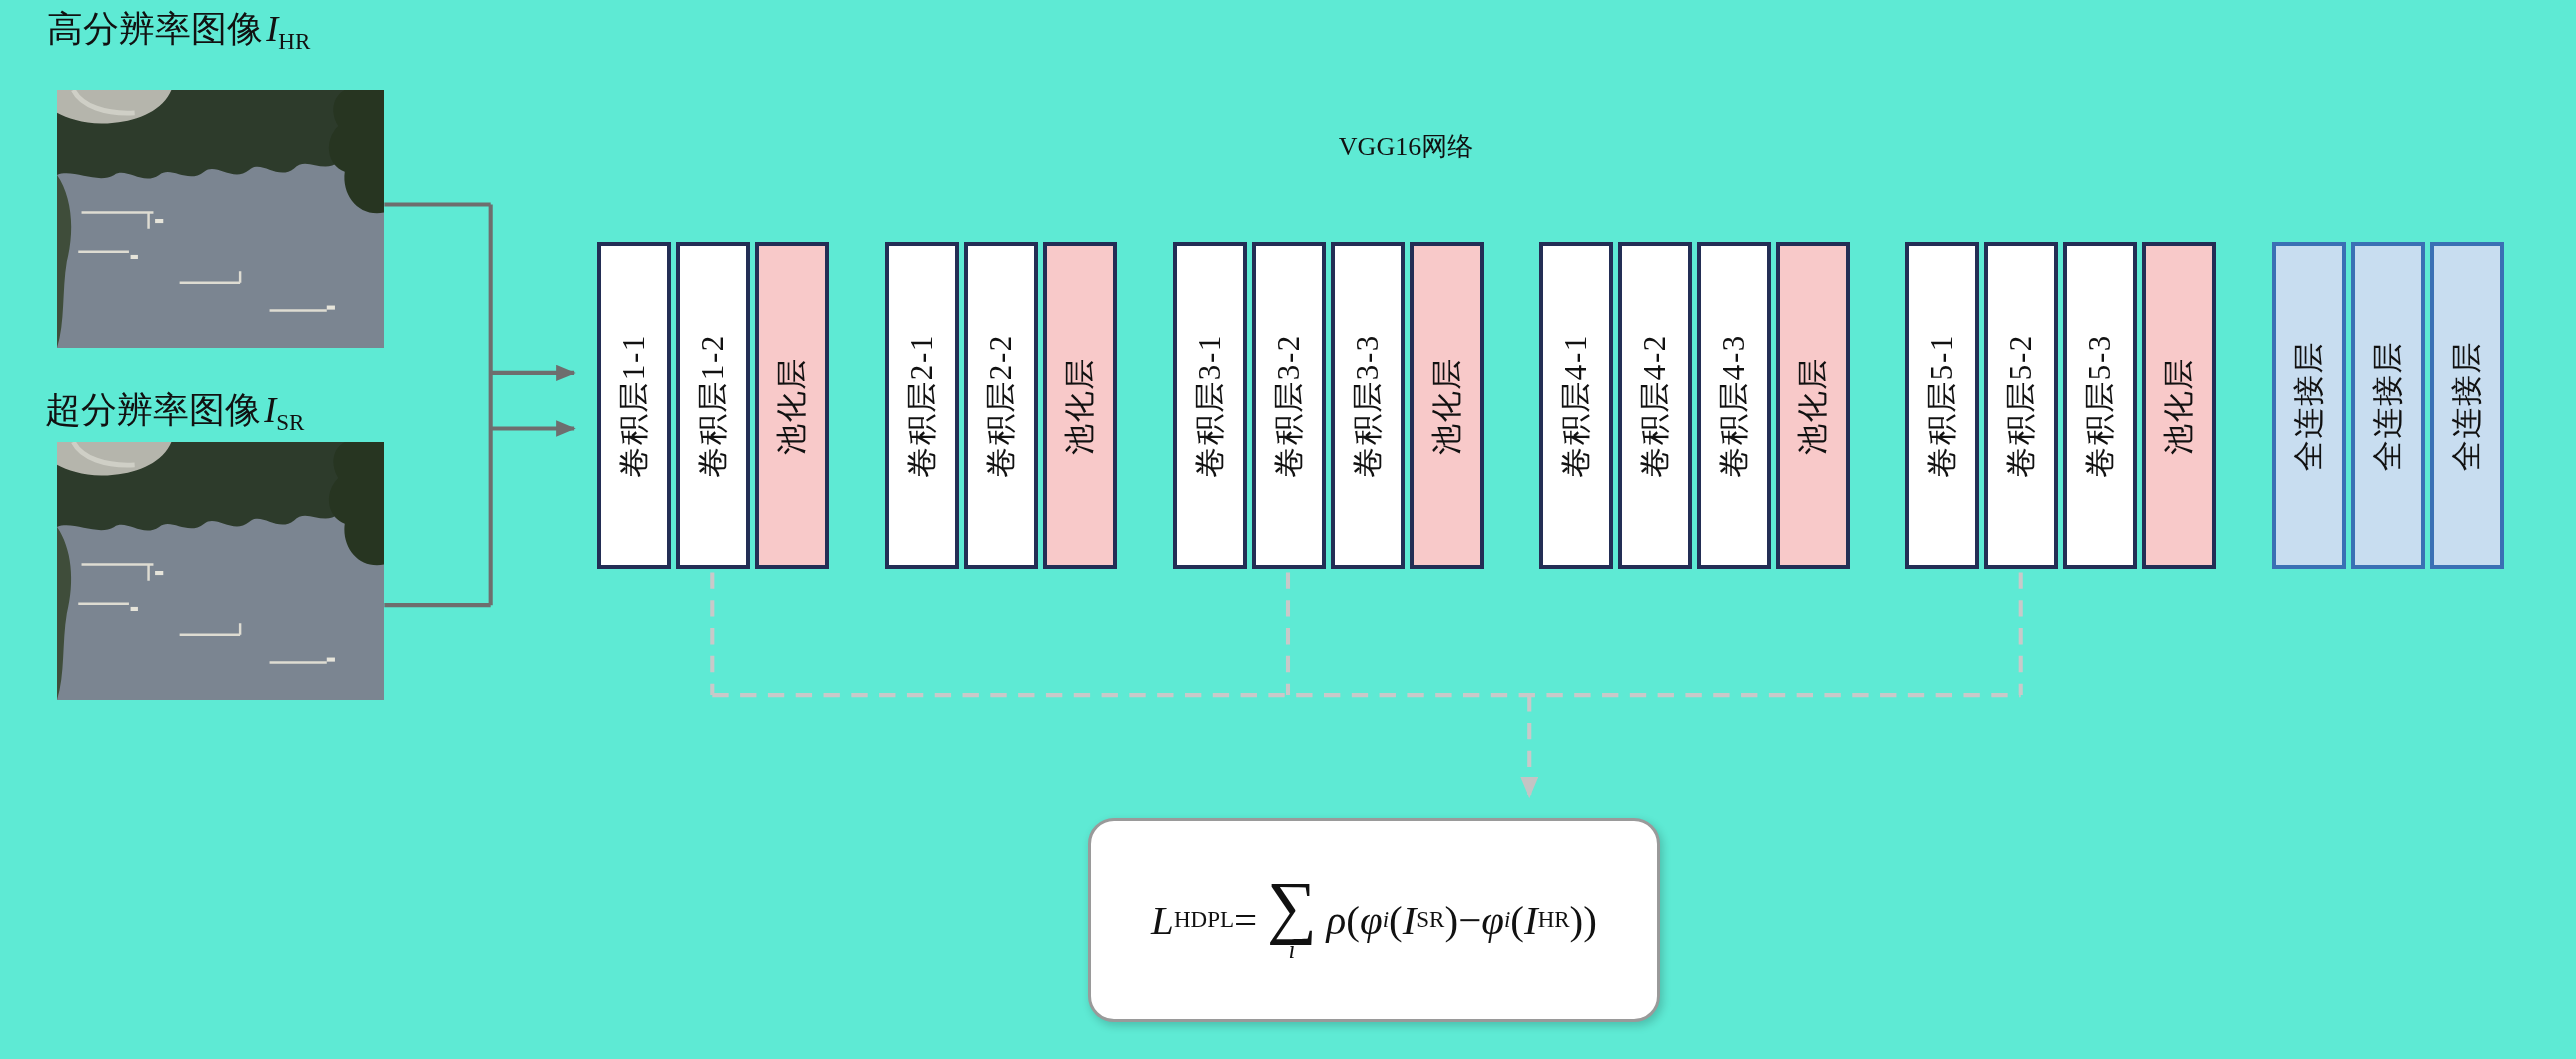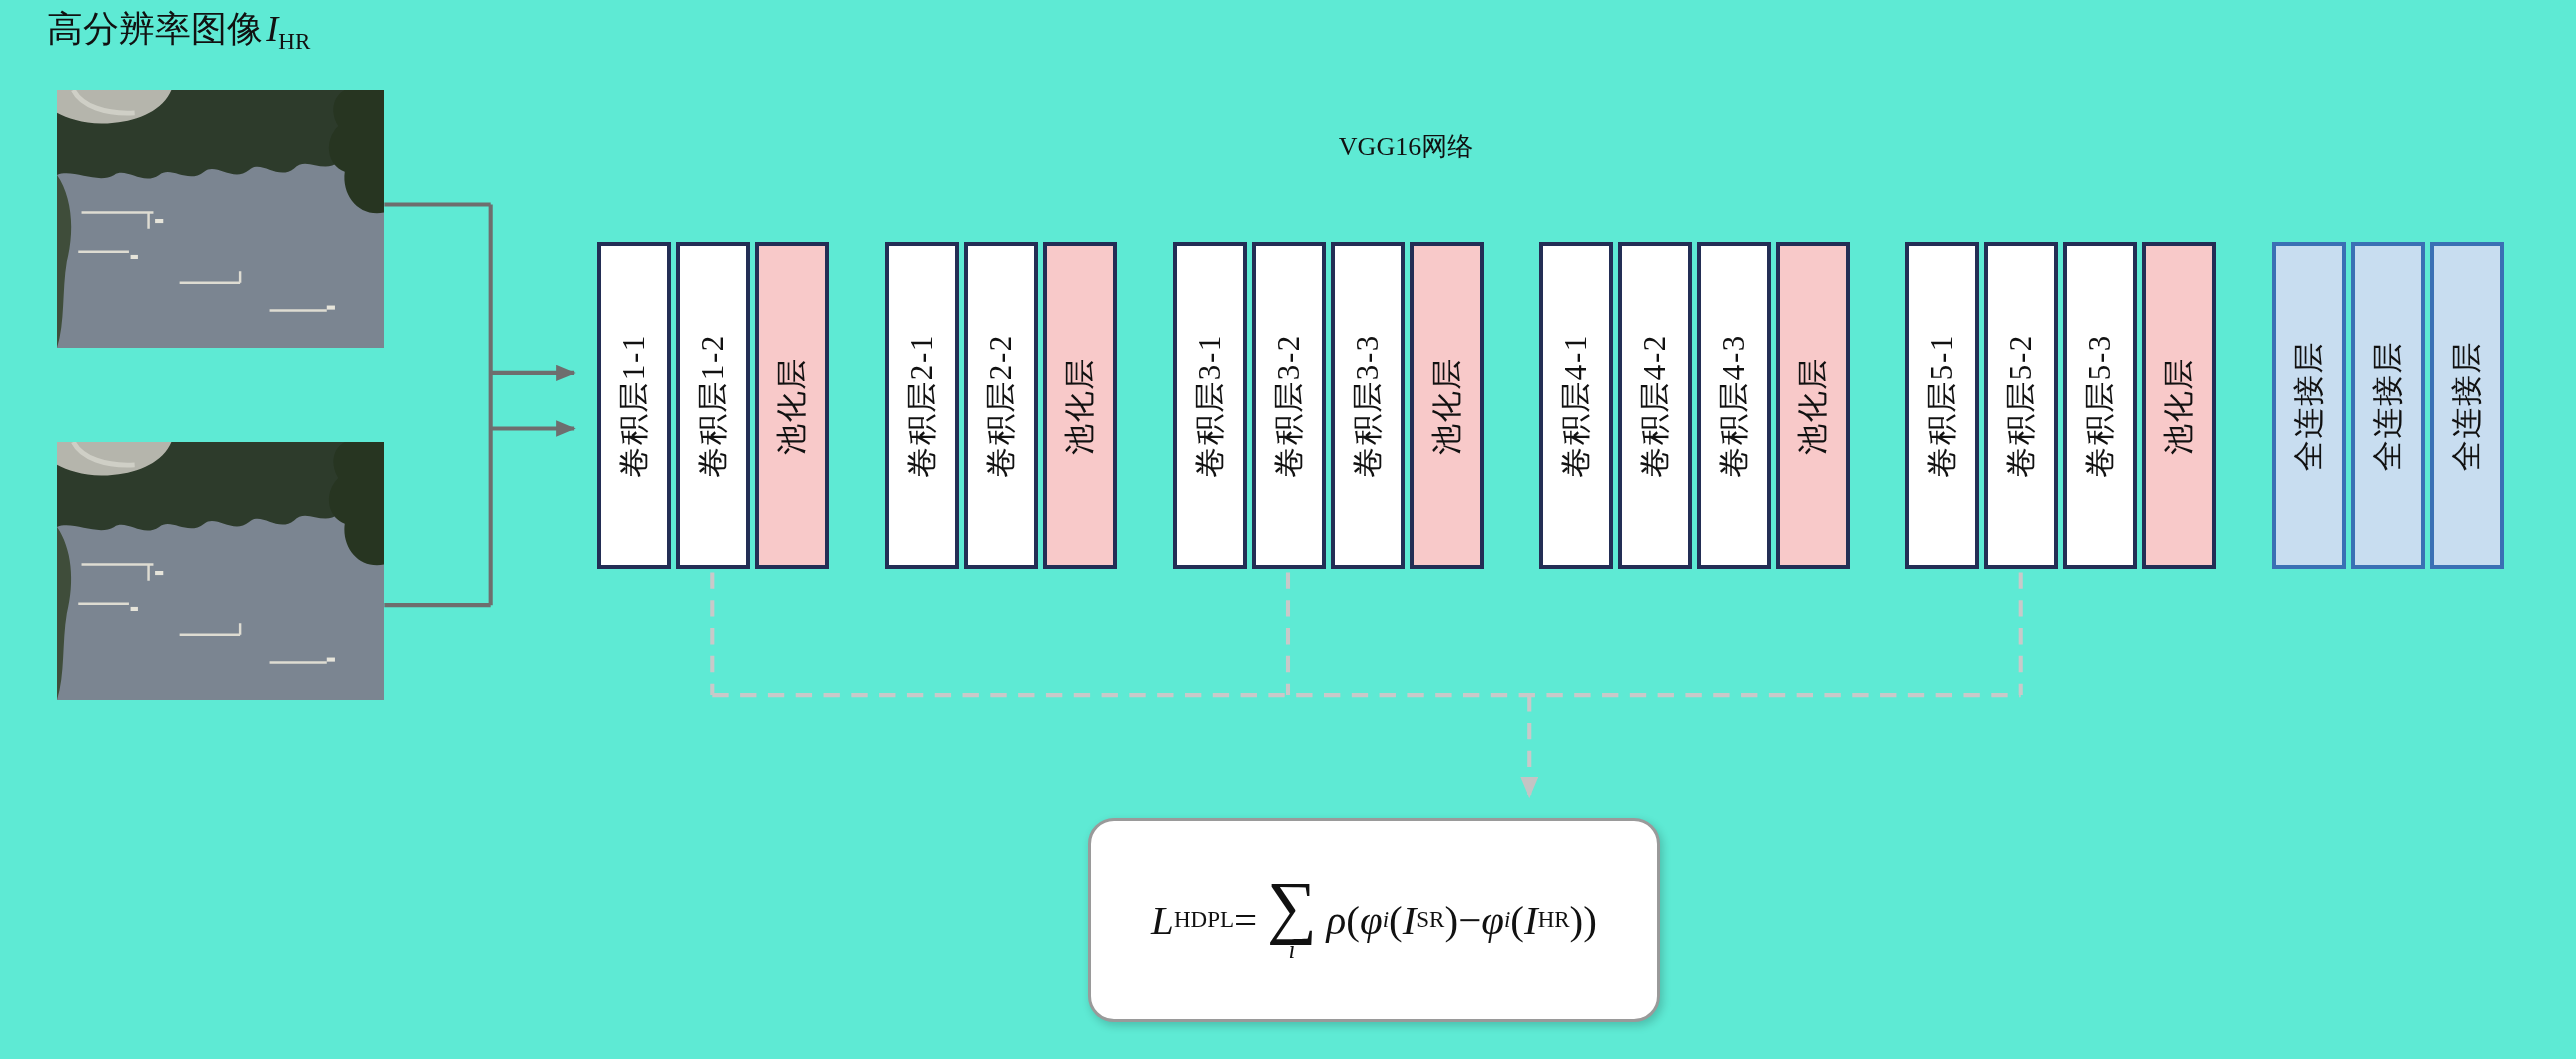--- a/index.html
+++ b/index.html
@@ -104,20 +104,23 @@
         <path d="M260,270 H330"></path>
       </g>
       <g fill="#e6e4da">
         <rect x="120" y="158" width="10" height="5"></rect>
         <rect x="90" y="202" width="9" height="5"></rect>
         <rect x="330" y="264" width="10" height="5"></rect>
       </g>
     </svg>
   </div>
 
+  <div class="input-label" style="left:45px;top:386px;">
+    <span>超分辨率图像</span><span class="var">I</span><sub>SR</sub>
+  </div>
   <div class="input-image" style="left:57px;top:442px;">
     <svg viewBox="0 0 400 316" preserveAspectRatio="none">
       <rect width="400" height="316" fill="#7b8591"></rect>
       <path d="M0,0 H400 V78 C380,92 360,70 345,88 C325,104 305,80 290,96 C270,112 250,84 235,98 C215,114 195,88 180,100 C160,116 140,92 125,104 C105,118 85,94 70,104 C50,116 20,96 0,104 Z" fill="#2d3b2b"></path>
       <path d="M0,0 H140 C130,24 100,38 70,40 C40,44 15,36 0,28 Z" fill="#b5b5ac"></path>
       <path d="M20,0 C30,20 60,30 95,28" stroke="#cfcfc6" stroke-width="6" fill="none"></path>
       <path d="M400,0 V150 C370,156 348,130 352,100 C330,92 326,62 344,44 C332,24 340,6 352,0 Z" fill="#273521"></path>
       <path d="M0,104 C18,130 22,170 12,210 C6,246 10,284 0,316 Z" fill="#3f4d3a"></path>
       <g stroke="#dedcd2" stroke-width="3" fill="none">
         <path d="M30,150 H118 M112,150 V170"></path>

